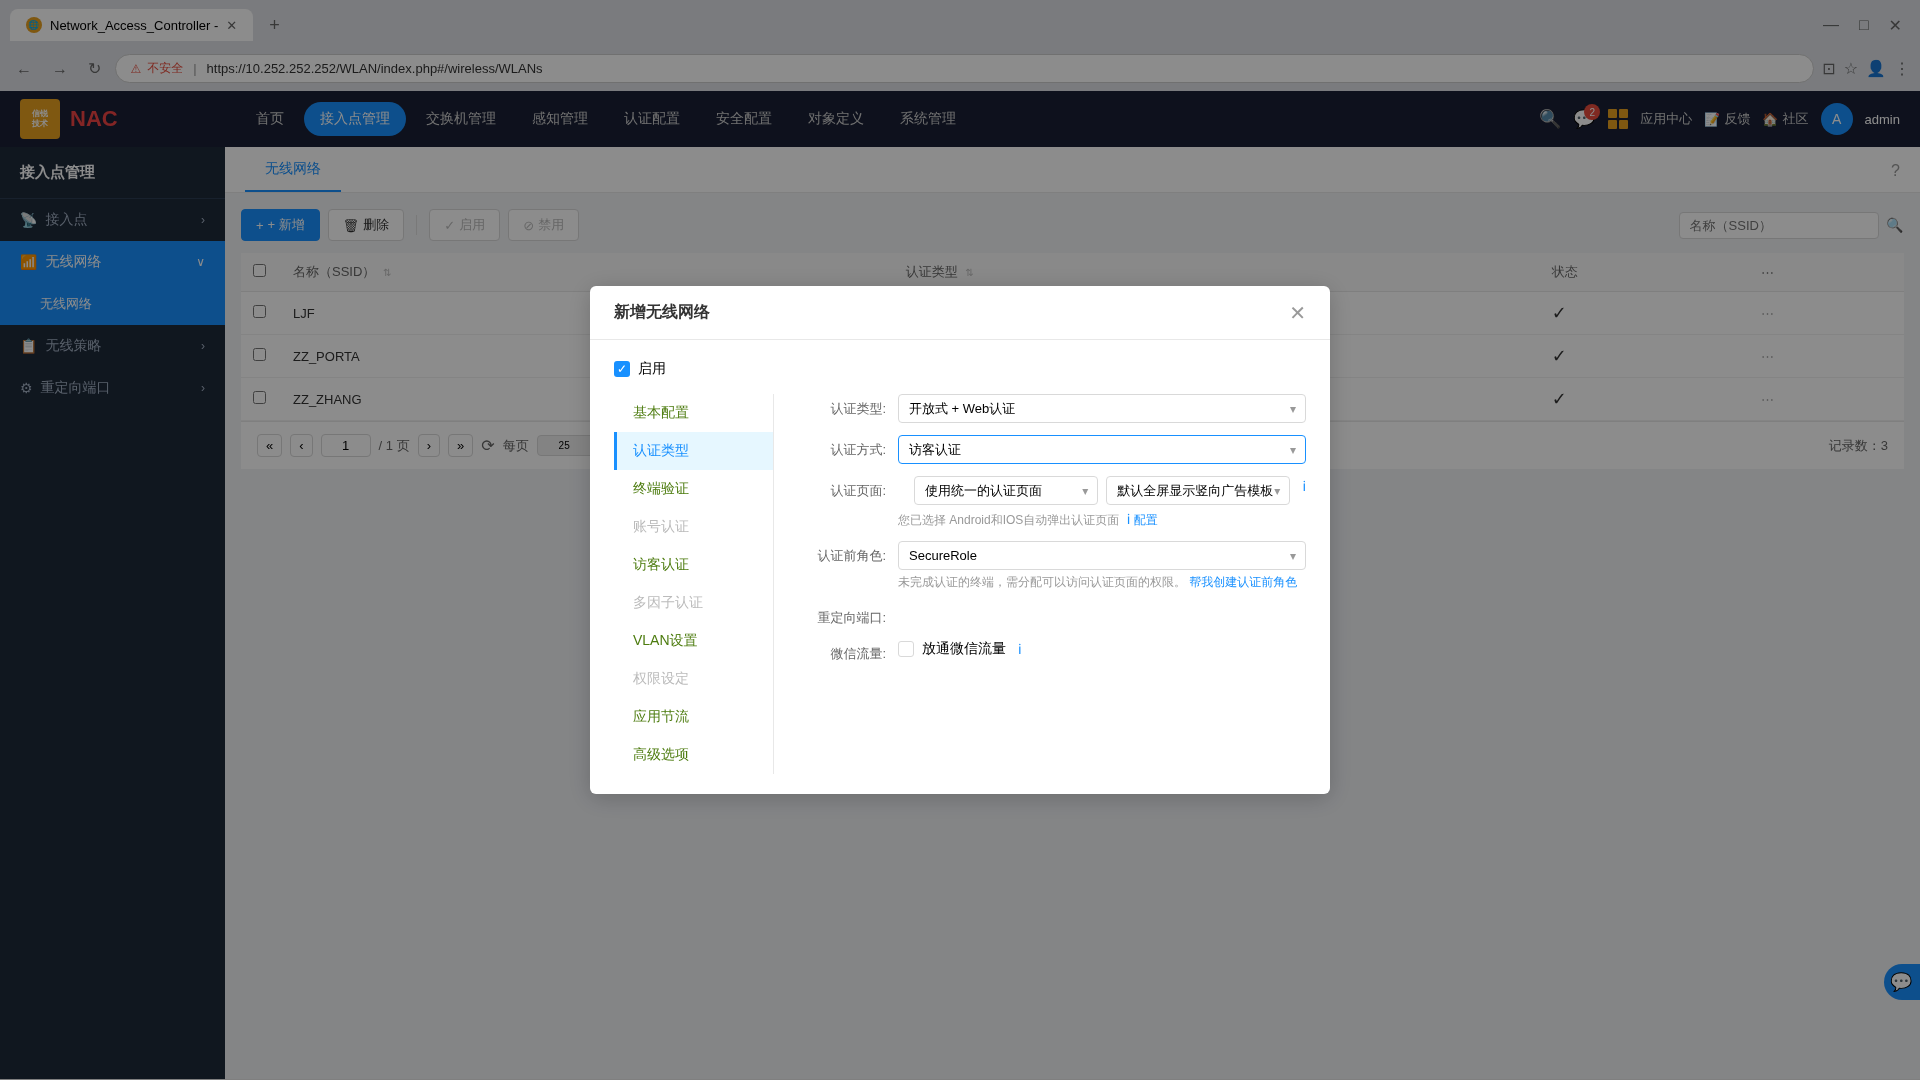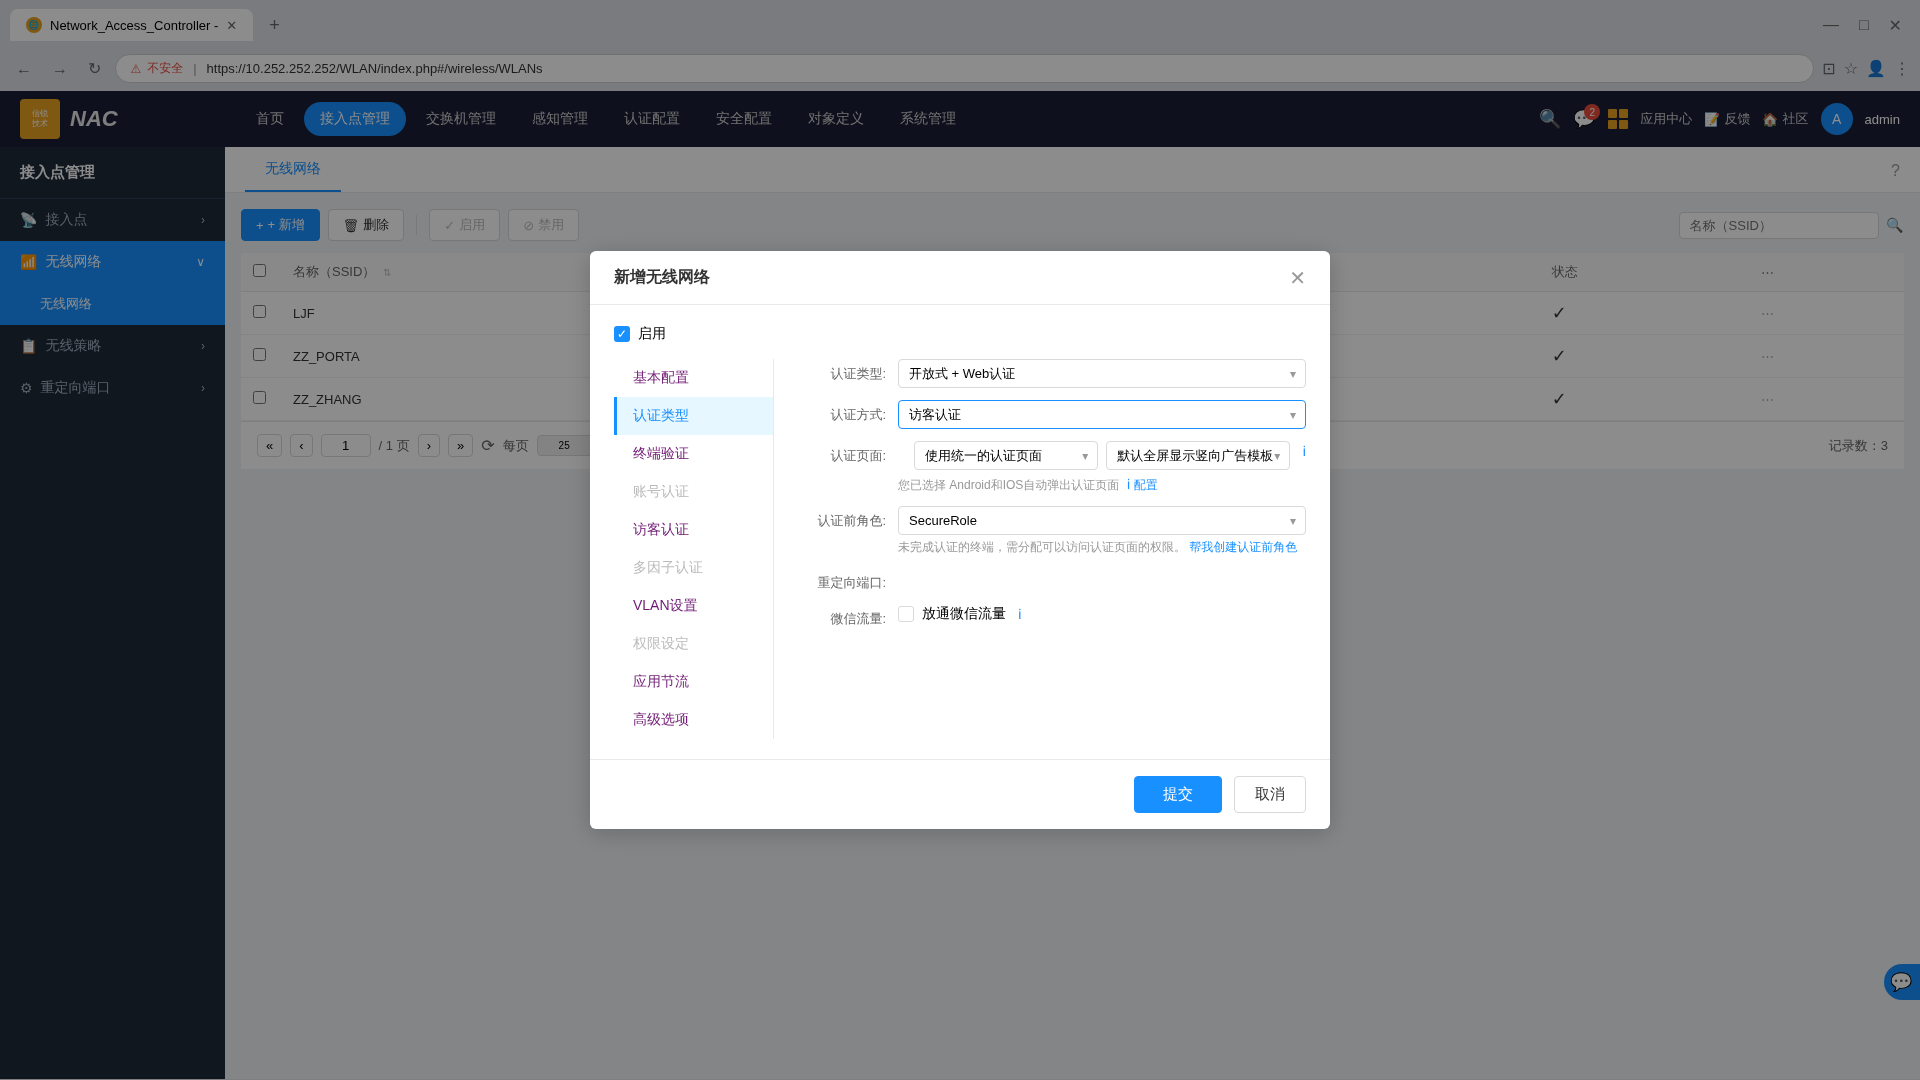--- a/index.html
+++ b/index.html
@@ -18,22 +18,22 @@
     .address-bar-row { background: #dee1e6; padding: 4px 10px 8px; display: flex; align-items: center; gap: 8px; }
     .nav-btn { background: none; border: none; color: #666; font-size: 16px; cursor: pointer; padding: 4px 6px; border-radius: 4px; }
     .address-bar { flex: 1; background: white; border: 1px solid #ccc; border-radius: 20px; padding: 5px 14px; display: flex; align-items: center; gap: 6px; font-size: 13px; }
     .address-warning { color: #e74c3c; font-size: 12px; }
     .address-actions { display: flex; gap: 8px; margin-left: auto; }
     .addr-icon { color: #666; font-size: 16px; cursor: pointer; }
 
     
     .top-nav { background: #1a2035; height: 56px; display: flex; align-items: center; padding: 0 0 0 20px; }
     .logo-area { display: flex; align-items: center; gap: 10px; color: white; min-width: 220px; }
-    .logo-icon { width: 40px; height: 40px; background: #e8a020; border-radius: 4px; display: flex; align-items: center; justify-content: center; color: white; font-size: 10px; font-weight: normal; }
-    .logo-text { font-size: 22px; font-weight: bold; color: #e5e5e5; font-style: italic; }
+    .logo-icon { width: 40px; height: 40px; background: #e8a020; border-radius: 4px; display: flex; align-items: center; justify-content: center; color: white; font-size: 10px; font-weight: bold; }
+    .logo-text { font-size: 22px; font-weight: bold; color: #ef4444; }
     .nav-menu { display: flex; align-items: center; gap: 4px; flex: 1; }
     .nav-item { color: #ccc; padding: 8px 16px; cursor: pointer; border-radius: 4px; font-size: 14px; white-space: nowrap; }
     .nav-item.active { background: #1890ff; color: white; border-radius: 20px; }
     .nav-right { display: flex; align-items: center; gap: 12px; padding-right: 20px; }
     .nav-icon { color: #ccc; font-size: 18px; cursor: pointer; position: relative; }
     .badge { position: absolute; top: -4px; right: -4px; background: #e74c3c; color: white; border-radius: 50%; width: 16px; height: 16px; font-size: 10px; display: flex; align-items: center; justify-content: center; }
     .nav-app-grid { display: grid; grid-template-columns: 1fr 1fr; gap: 2px; width: 20px; height: 20px; }
     .nav-app-grid span { background: #e8a020; border-radius: 1px; }
     .nav-text-btn { color: #ccc; font-size: 13px; cursor: pointer; display: flex; align-items: center; gap: 4px; }
     .avatar { width: 32px; height: 32px; background: #1890ff; border-radius: 50%; display: flex; align-items: center; justify-content: center; color: white; font-size: 14px; }
@@ -95,21 +95,21 @@
     .modal-footer { padding: 16px 24px; border-top: 1px solid #e8e8e8; display: flex; justify-content: flex-end; gap: 12px; }
 
     
     .enable-row { margin-bottom: 16px; display: flex; align-items: center; gap: 8px; }
     .checkbox-checked { width: 16px; height: 16px; background: #1890ff; border: none; border-radius: 3px; display: inline-flex; align-items: center; justify-content: center; color: white; font-size: 12px; }
 
     
     .form-panels { display: flex; gap: 0; }
     .left-panel { width: 160px; flex-shrink: 0; border-right: 1px solid #e8e8e8; }
     .right-panel { flex: 1; padding-left: 24px; }
-    .left-menu-item { padding: 10px 16px; color: #701a75; cursor: pointer; font-size: 14px; border-left: 3px solid transparent; }
+    .left-menu-item { padding: 10px 16px; color: #4d7c0f; cursor: pointer; font-size: 14px; border-left: 3px solid transparent; }
     .left-menu-item.active { color: #1890ff; border-left-color: #1890ff; font-weight: 500; background: #e6f7ff; }
     .left-menu-item.disabled { color: #bbb; cursor: not-allowed; }
 
     
     .form-row { display: flex; align-items: flex-start; margin-bottom: 12px; }
     .form-label { width: 100px; text-align: right; padding-right: 12px; padding-top: 6px; color: #666; font-size: 13px; white-space: nowrap; flex-shrink: 0; }
     .form-control { flex: 1; }
     .form-select { width: 100%; border: 1px solid #d9d9d9; border-radius: 4px; padding: 6px 10px; font-size: 13px; background: white; appearance: none; cursor: pointer; }
     .select-wrapper { position: relative; display: inline-block; width: 100%; }
     .select-wrapper::after { content: '▾'; position: absolute; right: 10px; top: 50%; transform: translateY(-50%); color: #999; pointer-events: none; font-size: 12px; }
@@ -441,20 +441,16 @@
                 <span class="checkbox-unchecked"></span>
                 <span>放通微信流量</span>
                 <span class="info-icon">ℹ</span>
               </div>
             </div>
           </div>
         </div>
       </div>
     </div>
 
-    <div class="modal-footer">
-      <button class="btn btn-primary" style="padding:8px 28px;font-size:15px;">提交</button>
-      <button class="btn" style="padding:8px 20px;font-size:15px;">取消</button>
-    </div>
   </div>
 </div>
 
 <div class="chat-widget">💬</div>
 
 </body></html>

